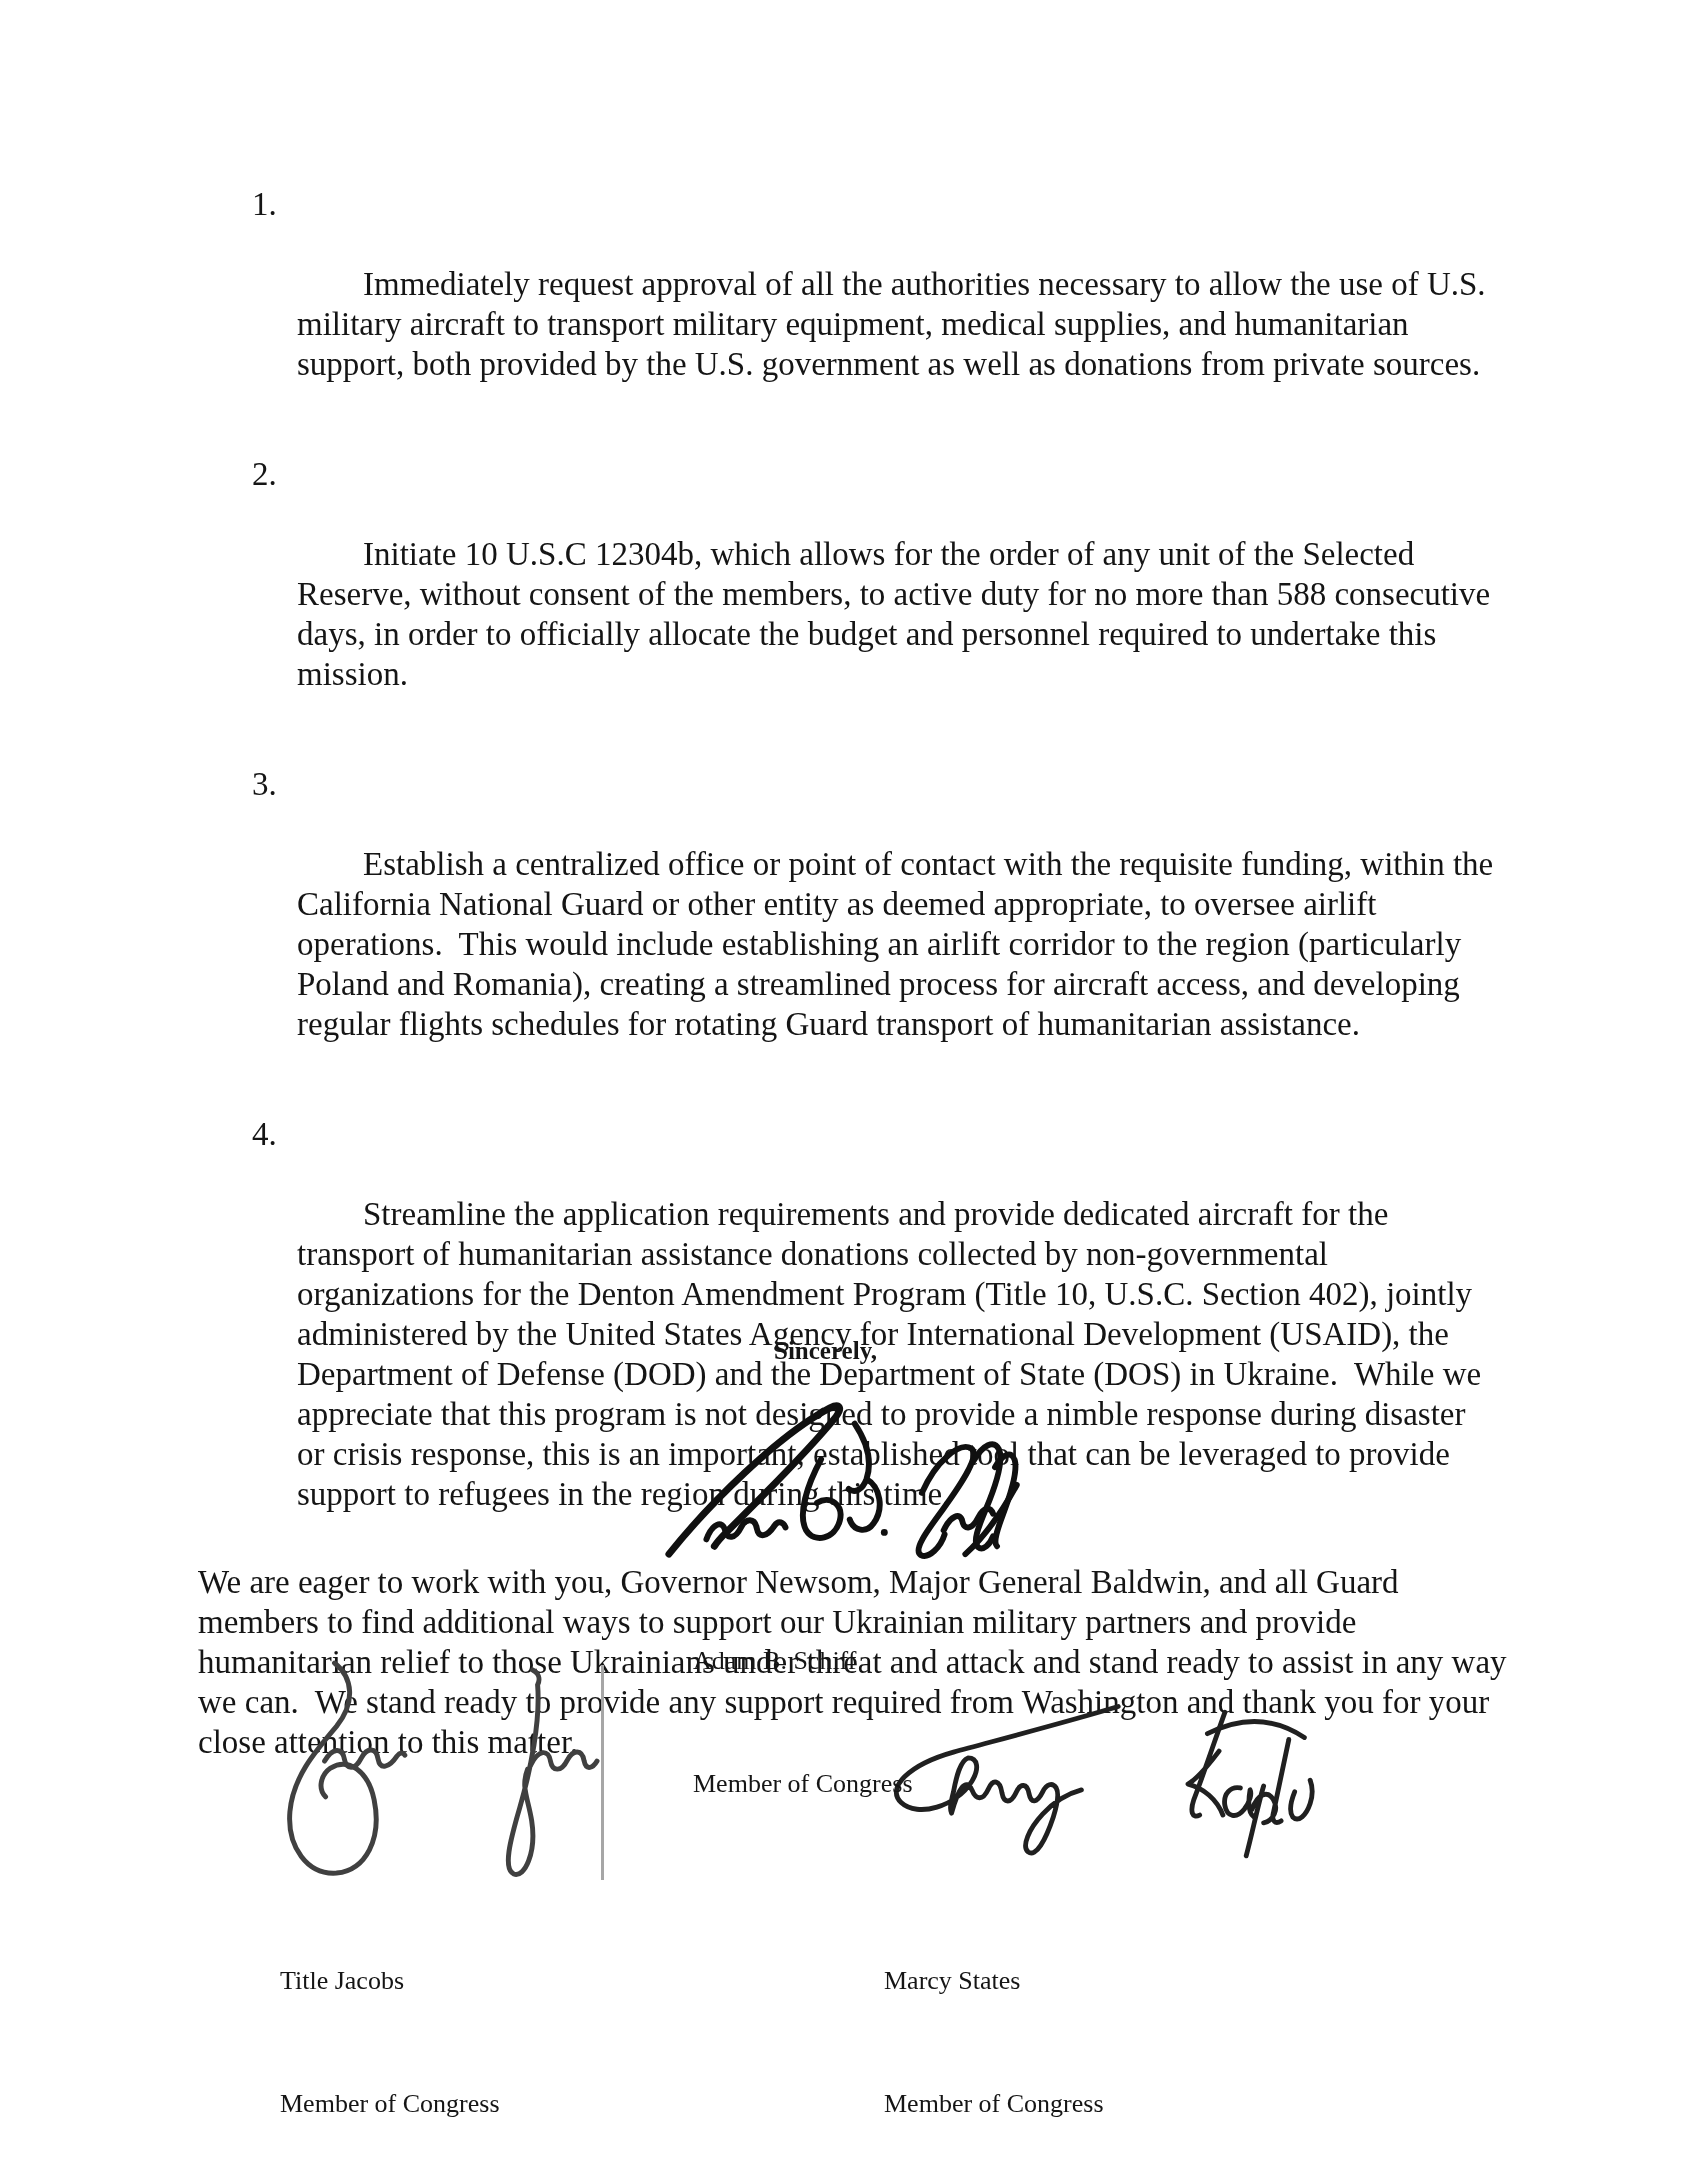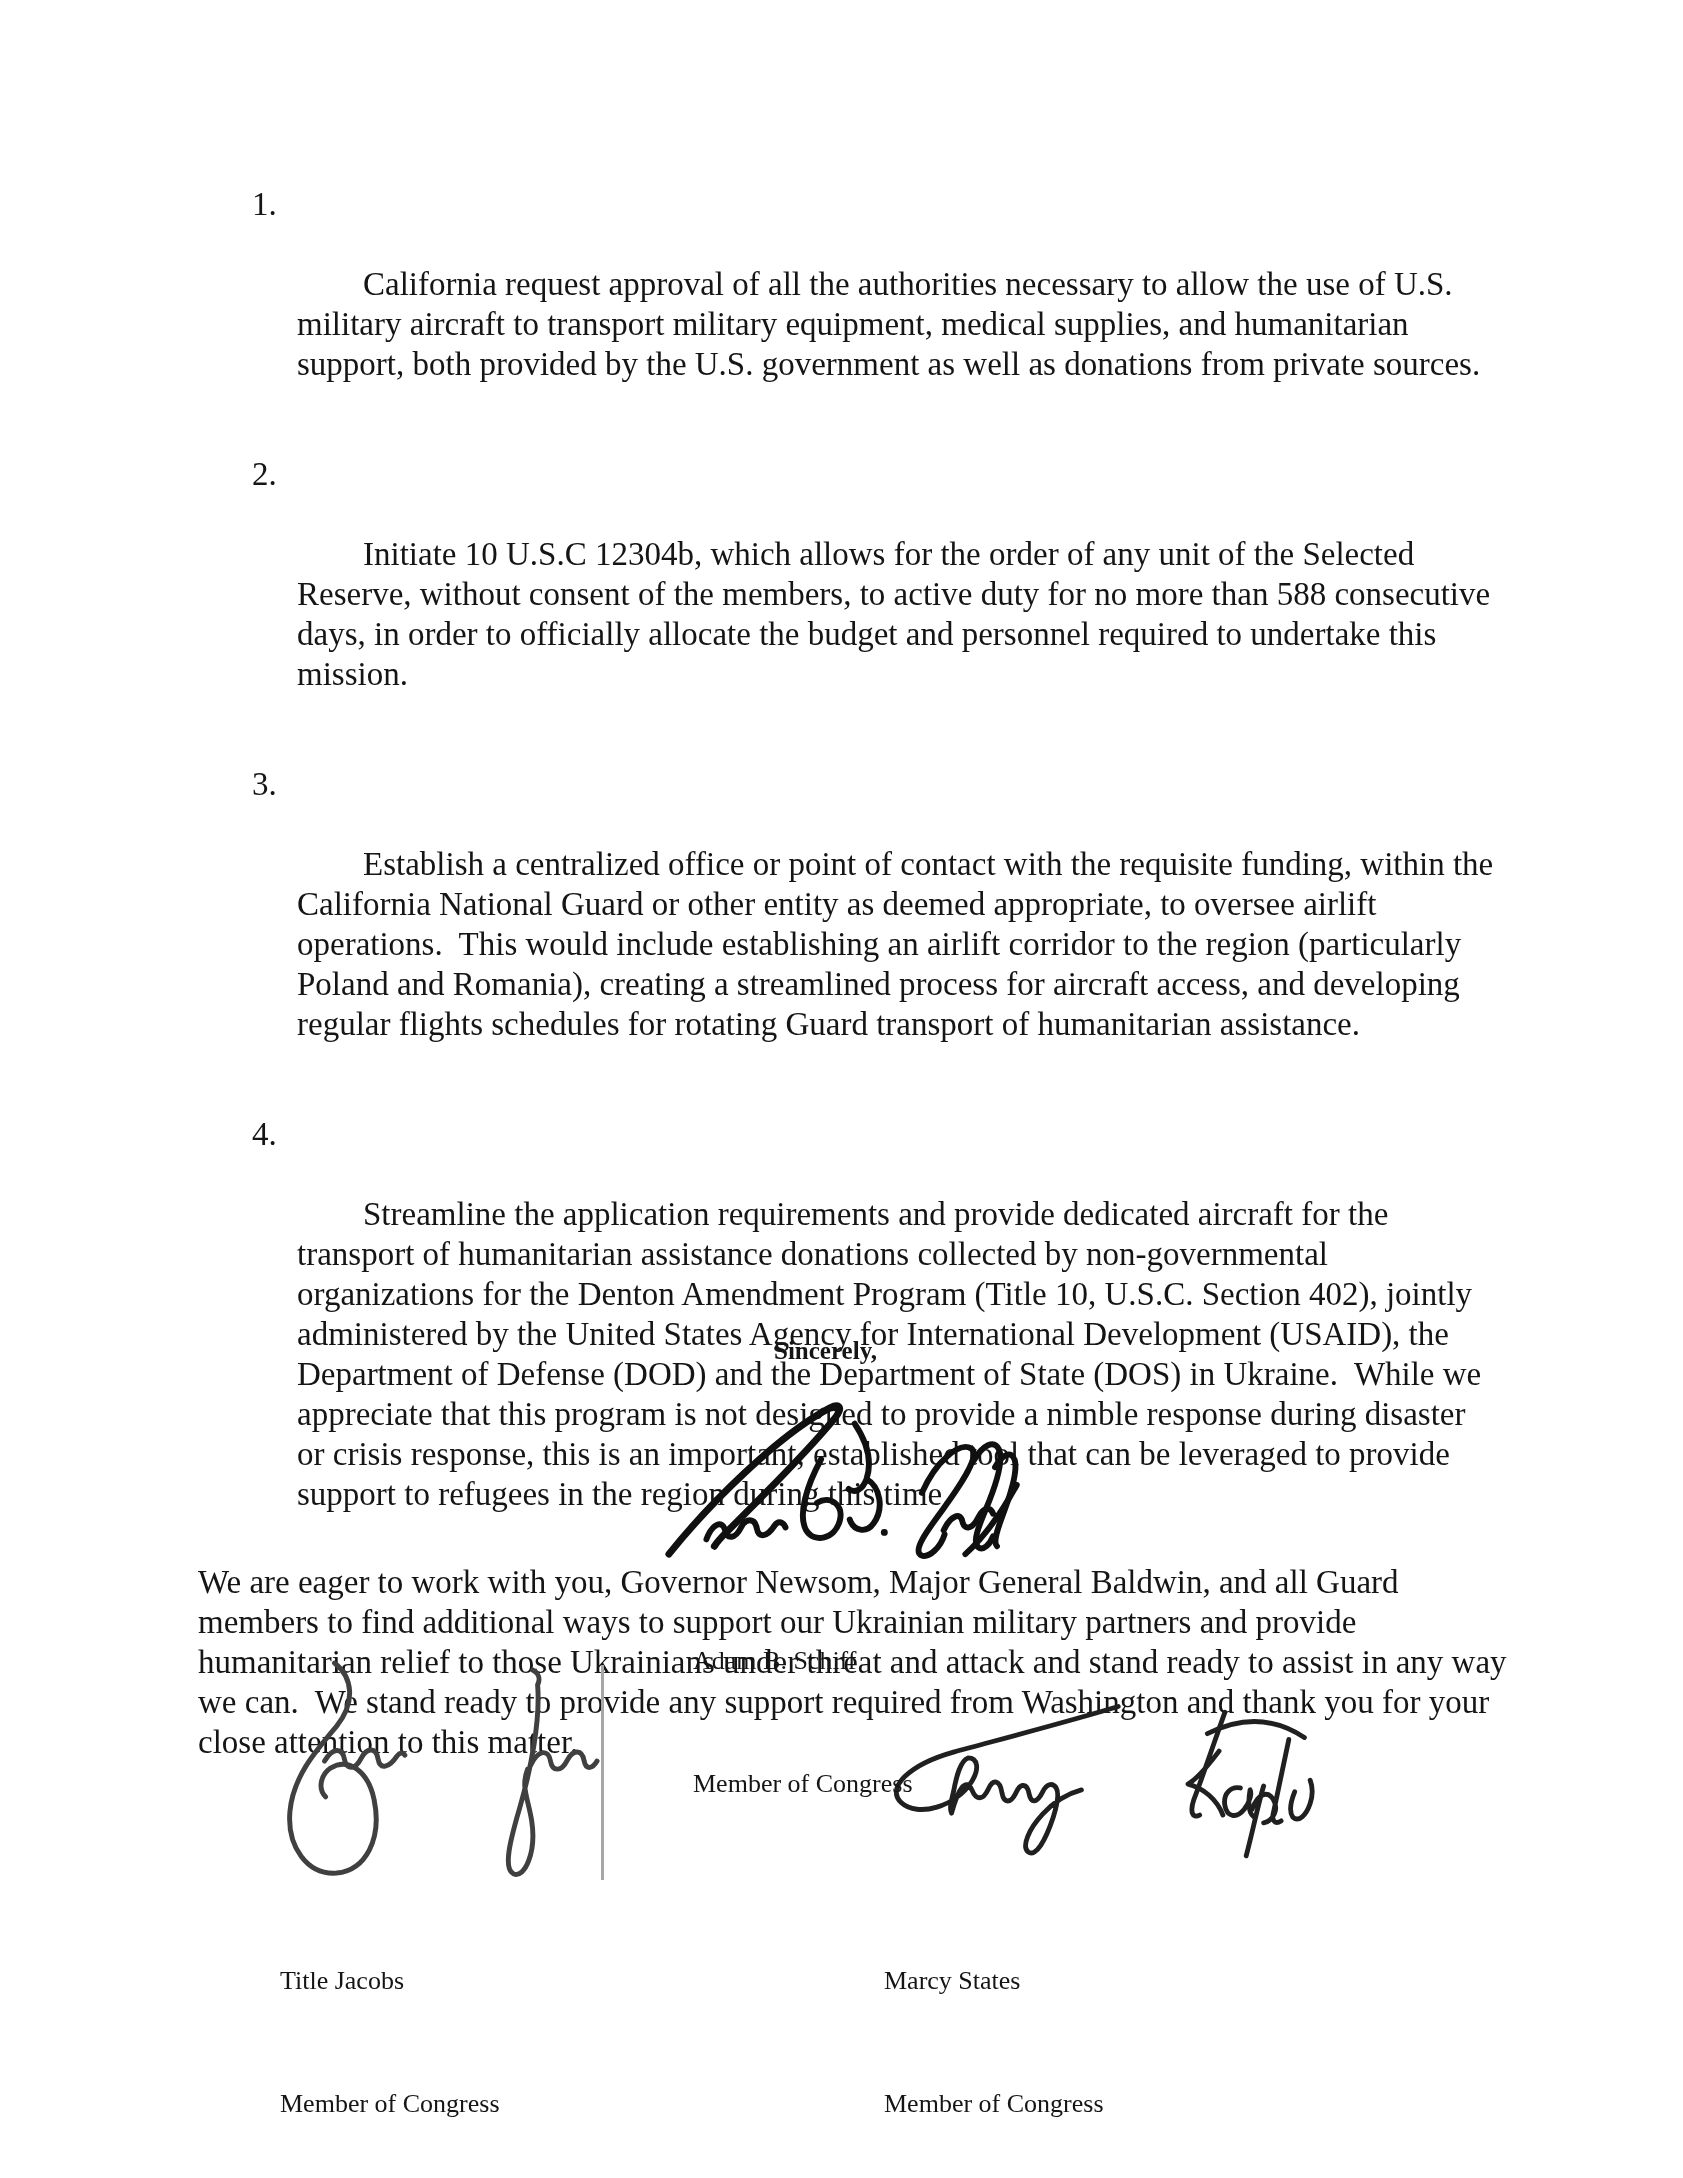--- a/index.html
+++ b/index.html
@@ -72,21 +72,21 @@
 </style>
 </head>
 <body>
 
 <div class="page">
 
   <div class="content">
     <ol class="numbered-list">
       <li>
         <span class="item-number">1.</span>
-        <span>California request approval of all the authorities necessary to allow the use of U.S. military aircraft to transport military equipment, medical supplies, and humanitarian support, both provided by the U.S. government as well as donations from private sources.</span>
+        <span>Immediately request approval of all the authorities necessary to allow the use of U.S. military aircraft to transport military equipment, medical supplies, and humanitarian support, both provided by the U.S. government as well as donations from private sources.</span>
       </li>
       <li>
         <span class="item-number">2.</span>
         <span>Initiate 10 U.S.C 12304b, which allows for the order of any unit of the Selected Reserve, without consent of the members, to active duty for no more than 588 consecutive days, in order to officially allocate the budget and personnel required to undertake this mission.</span>
       </li>
       <li>
         <span class="item-number">3.</span>
         <span>Establish a centralized office or point of contact with the requisite funding, within the California National Guard or other entity as deemed appropriate, to oversee airlift operations.  This would include establishing an airlift corridor to the region (particularly Poland and Romania), creating a streamlined process for aircraft access, and developing regular flights schedules for rotating Guard transport of humanitarian assistance.</span>
       </li>
       <li>

